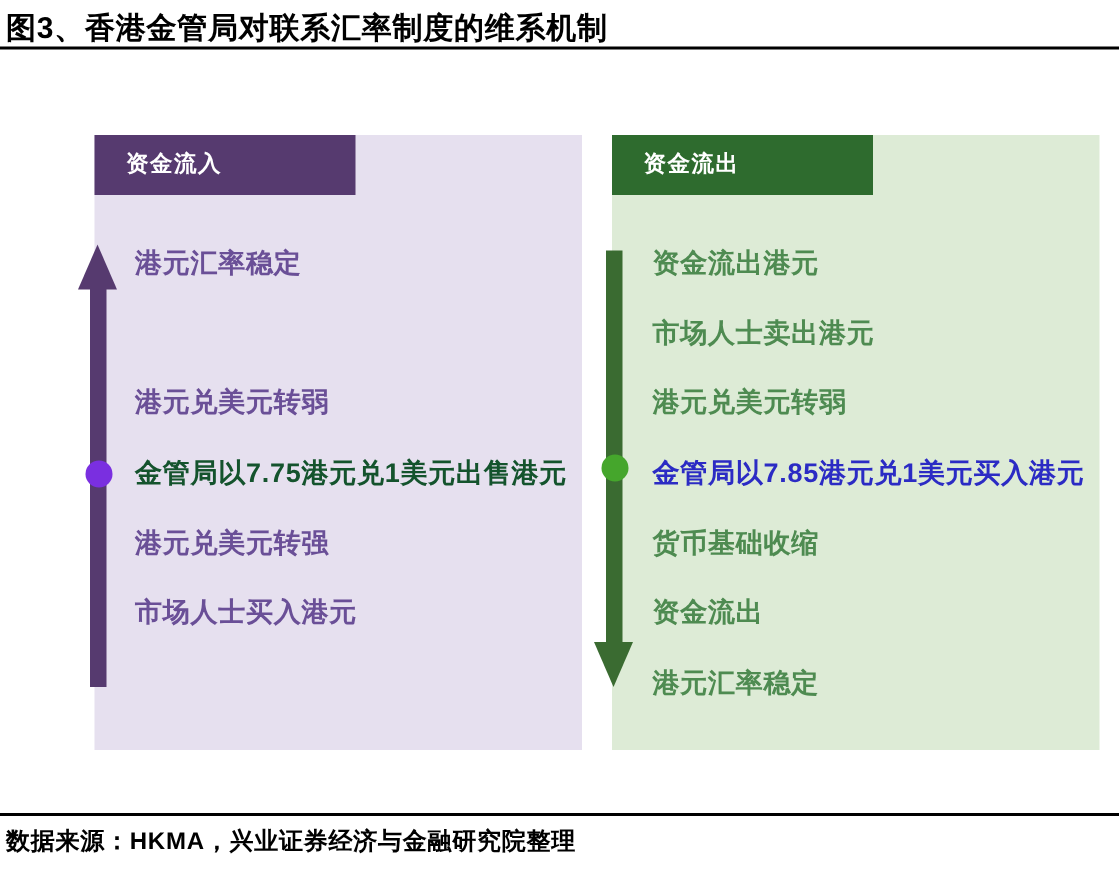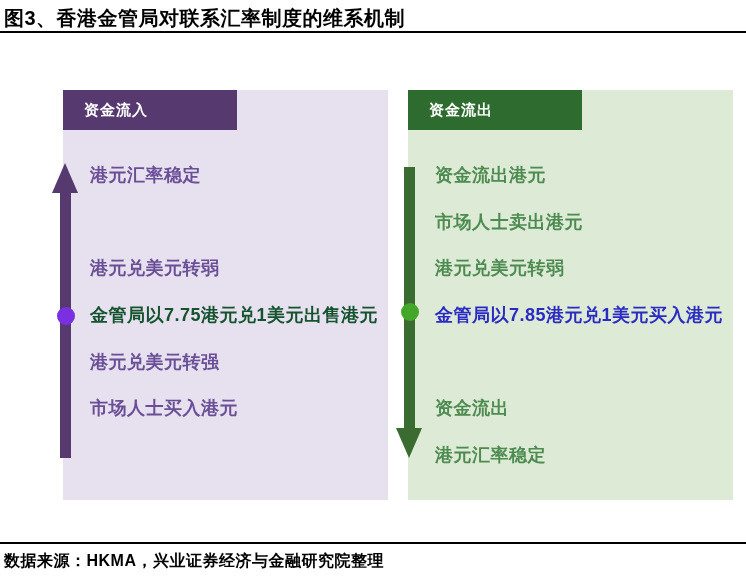--- a/index.html
+++ b/index.html
@@ -76,20 +76,21 @@
   <div class="row r4">港元兑美元转强</div>
   <div class="row r5">市场人士买入港元</div>
 </div>
 
 <div class="panel panel-outflow">
   <div class="panel-header">资金流出</div>
   <div class="row r0">资金流出港元</div>
   <div class="row r1">市场人士卖出港元</div>
   <div class="row r2">港元兑美元转弱</div>
   <div class="row r3 highlight">金管局以7.85港元兑1美元买入港元</div>
+  <div class="row r4">货币基础收缩</div>
   <div class="row r5">资金流出</div>
   <div class="row r6">港元汇率稳定</div>
 </div>
 
 <div class="head-up"></div>
 <div class="shaft shaft-inflow"></div>
 <div class="dot dot-inflow"></div>
 
 <div class="shaft shaft-outflow"></div>
 <div class="head-down"></div>

